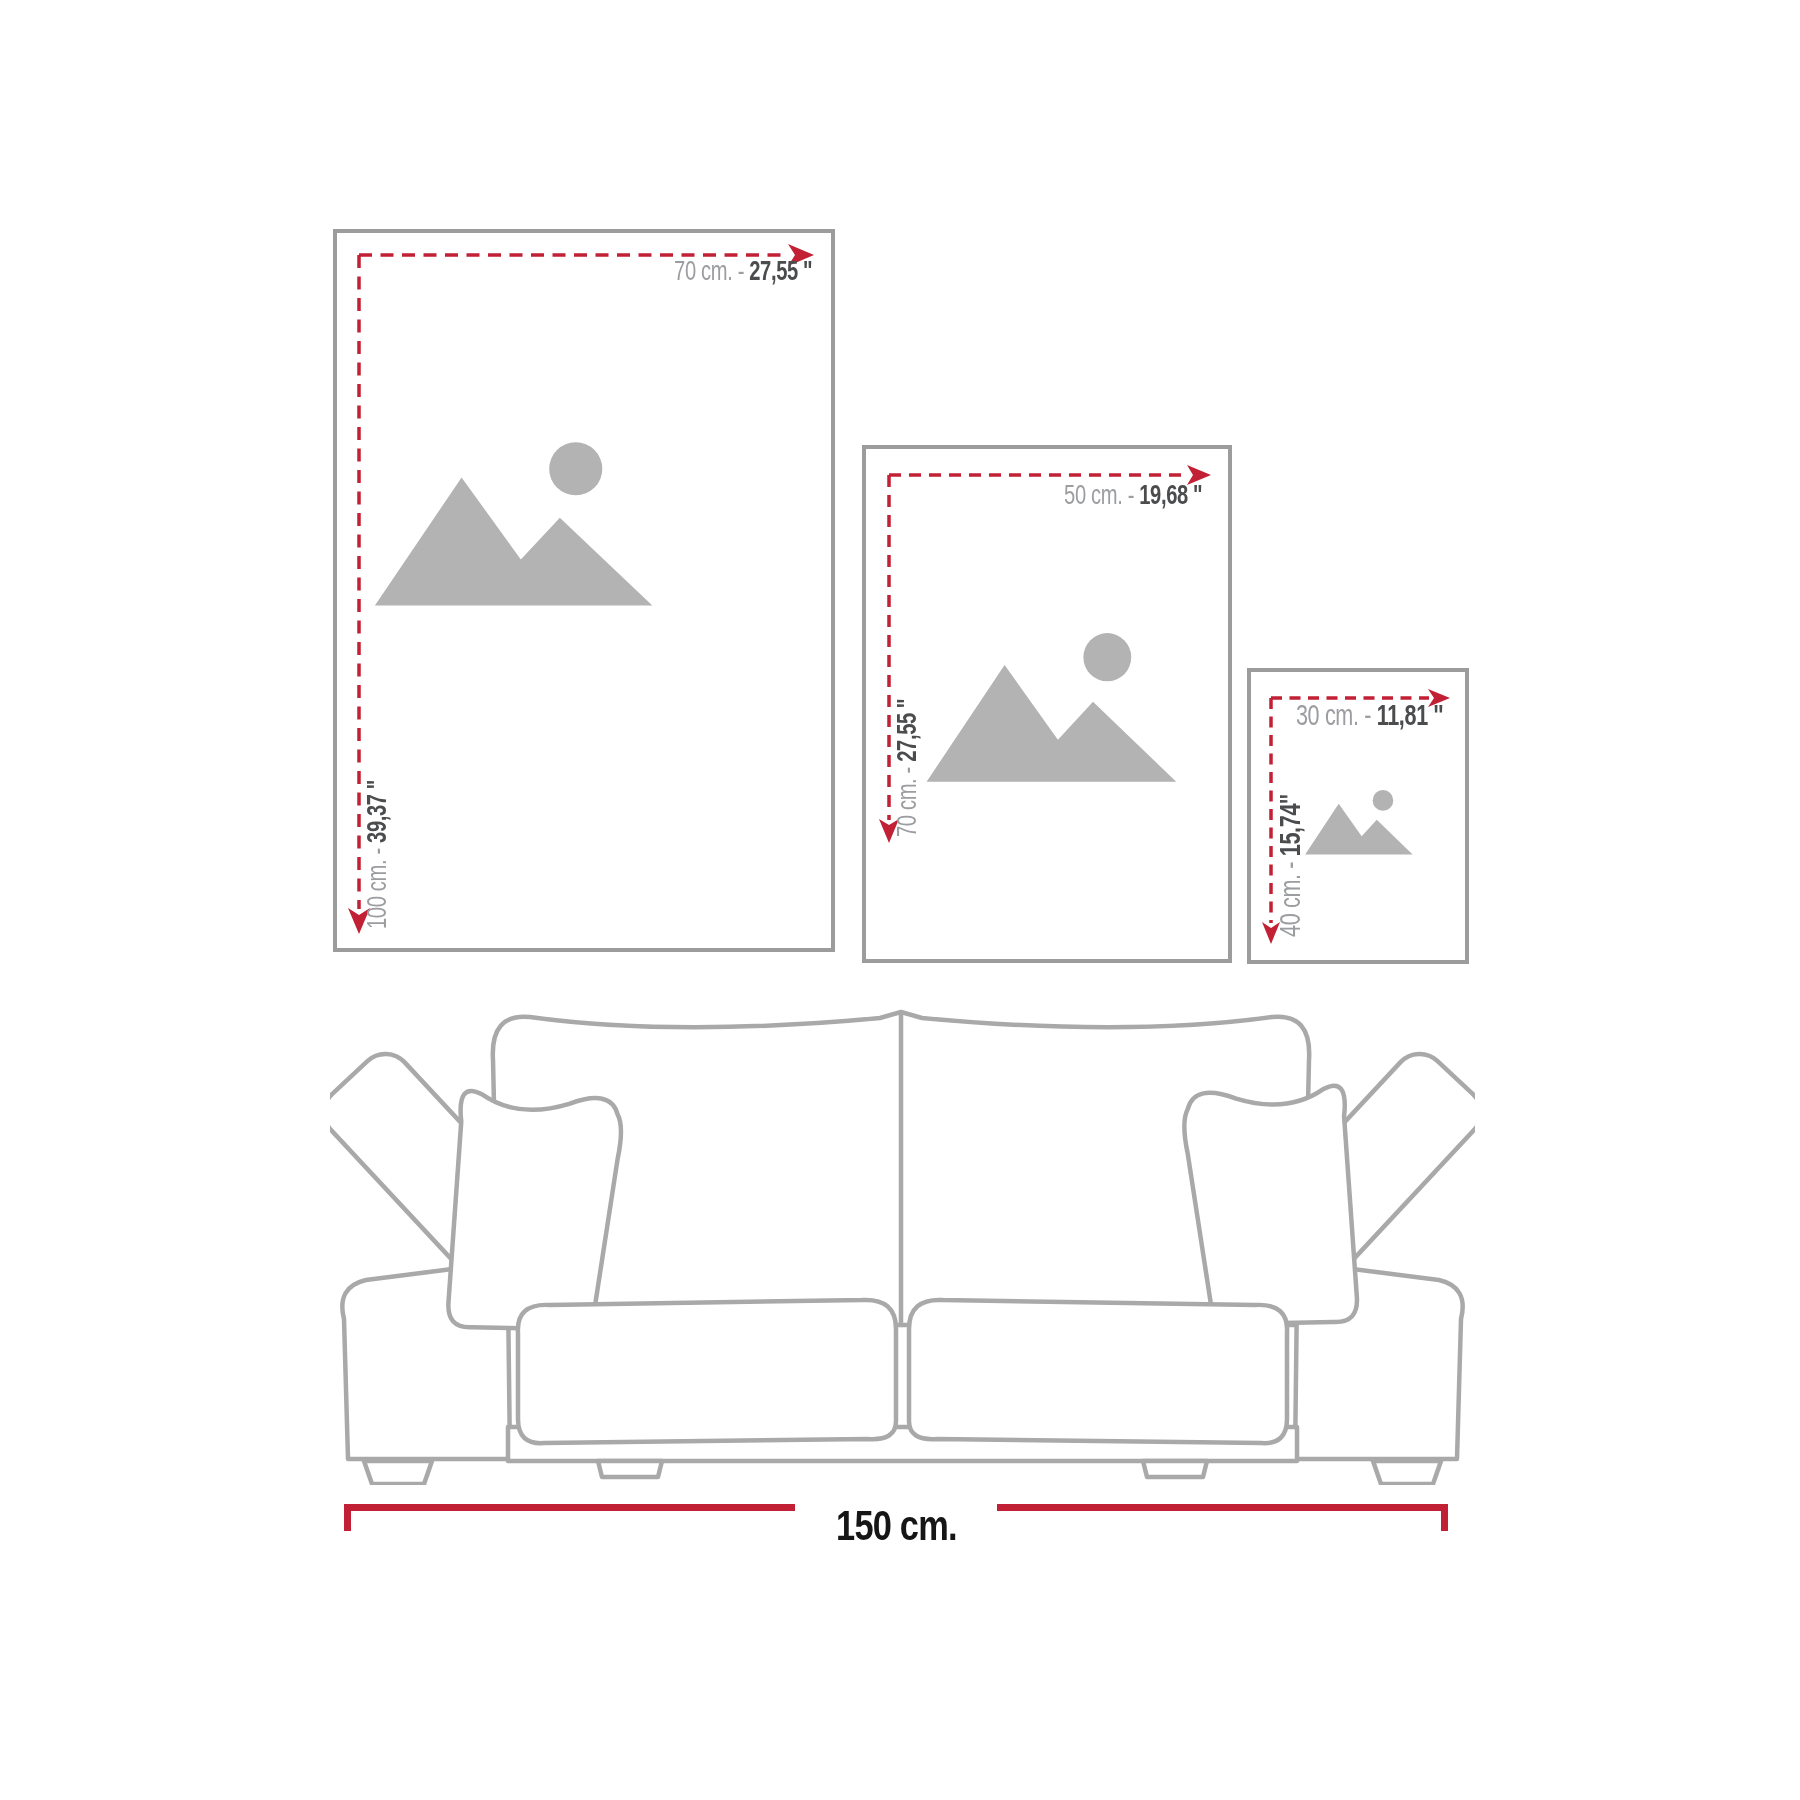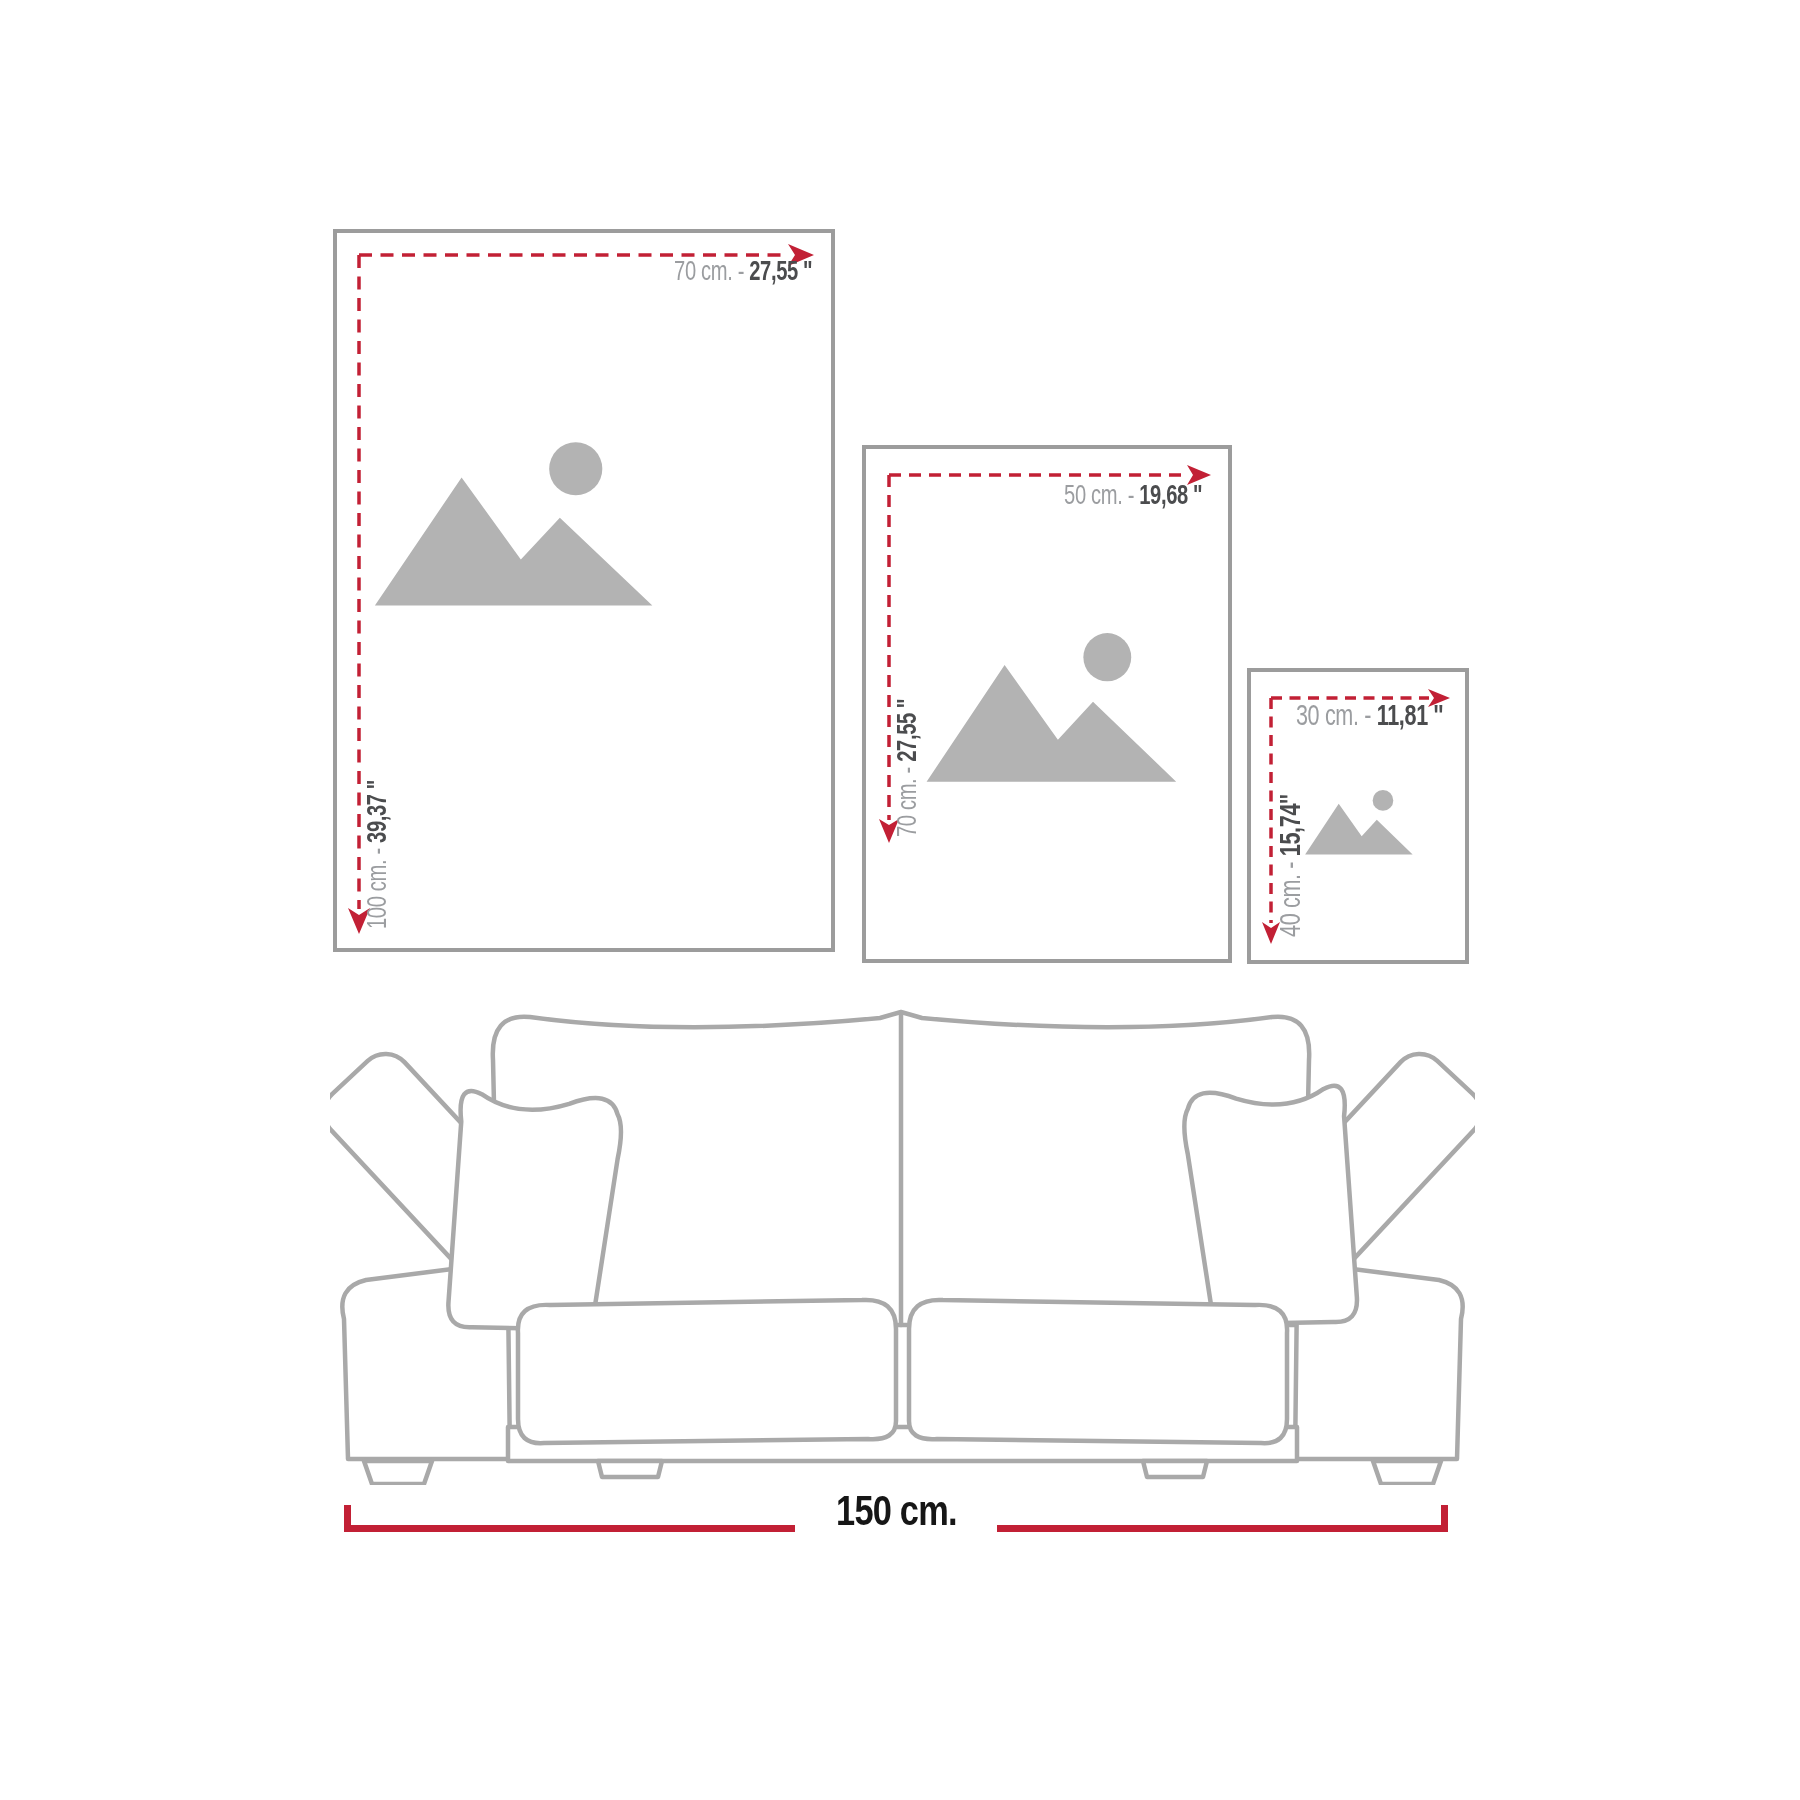--- a/index.html
+++ b/index.html
@@ -18,21 +18,21 @@
     position:absolute;white-space:nowrap;line-height:1;font-size:28px;letter-spacing:-.5px;
     color:#9b9da0;
   }
   .dim-label .inches{font-weight:700;color:#4b4c4e;}
   .dim-h{text-align:right;transform:scaleX(.72);transform-origin:100% 0;}
   .dim-v{transform:rotate(-90deg) scaleX(.72);transform-origin:0 0;}
   .dim-small{font-size:30px;}
   
   .sofa-measure{
     position:absolute;left:344px;top:1504px;width:1104px;height:28px;
-    display:flex;align-items:flex-end;
+    display:flex;align-items:flex-start;
   }
   .m-cap{width:7px;height:27px;background:#c22035;flex:0 0 auto;}
   .m-line{height:7px;background:#c22035;flex:1 1 auto;}
   .m-text{
     flex:0 0 auto;margin:0 26px;font-size:43px;font-weight:700;color:#161616;
     letter-spacing:-1px;line-height:1;transform:scaleX(.8);white-space:nowrap;
   }
 </style>
 </head>
 <body>

